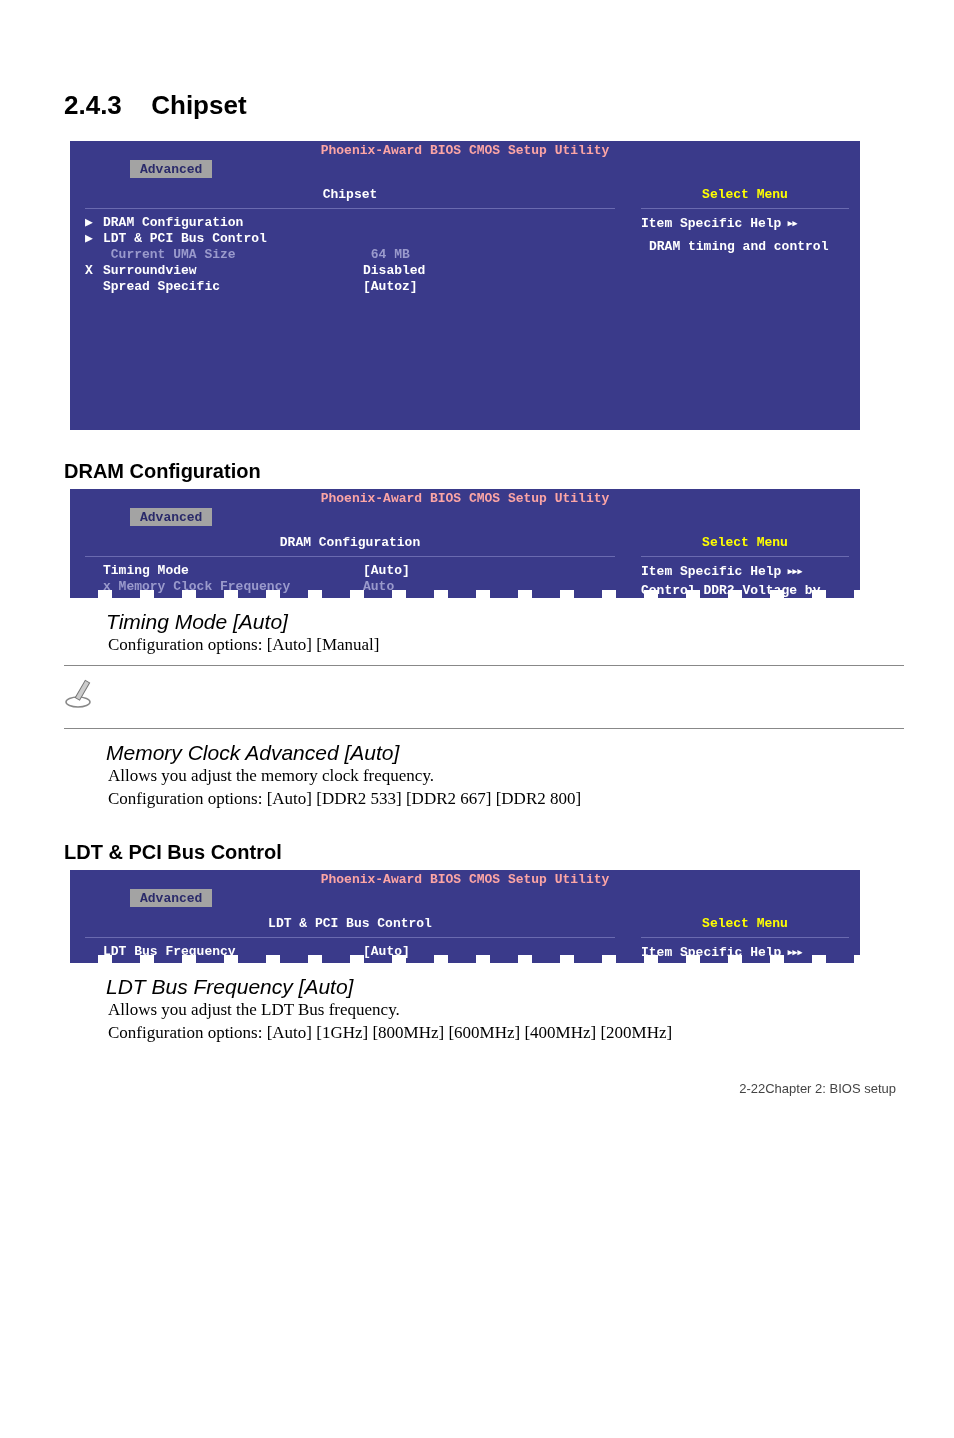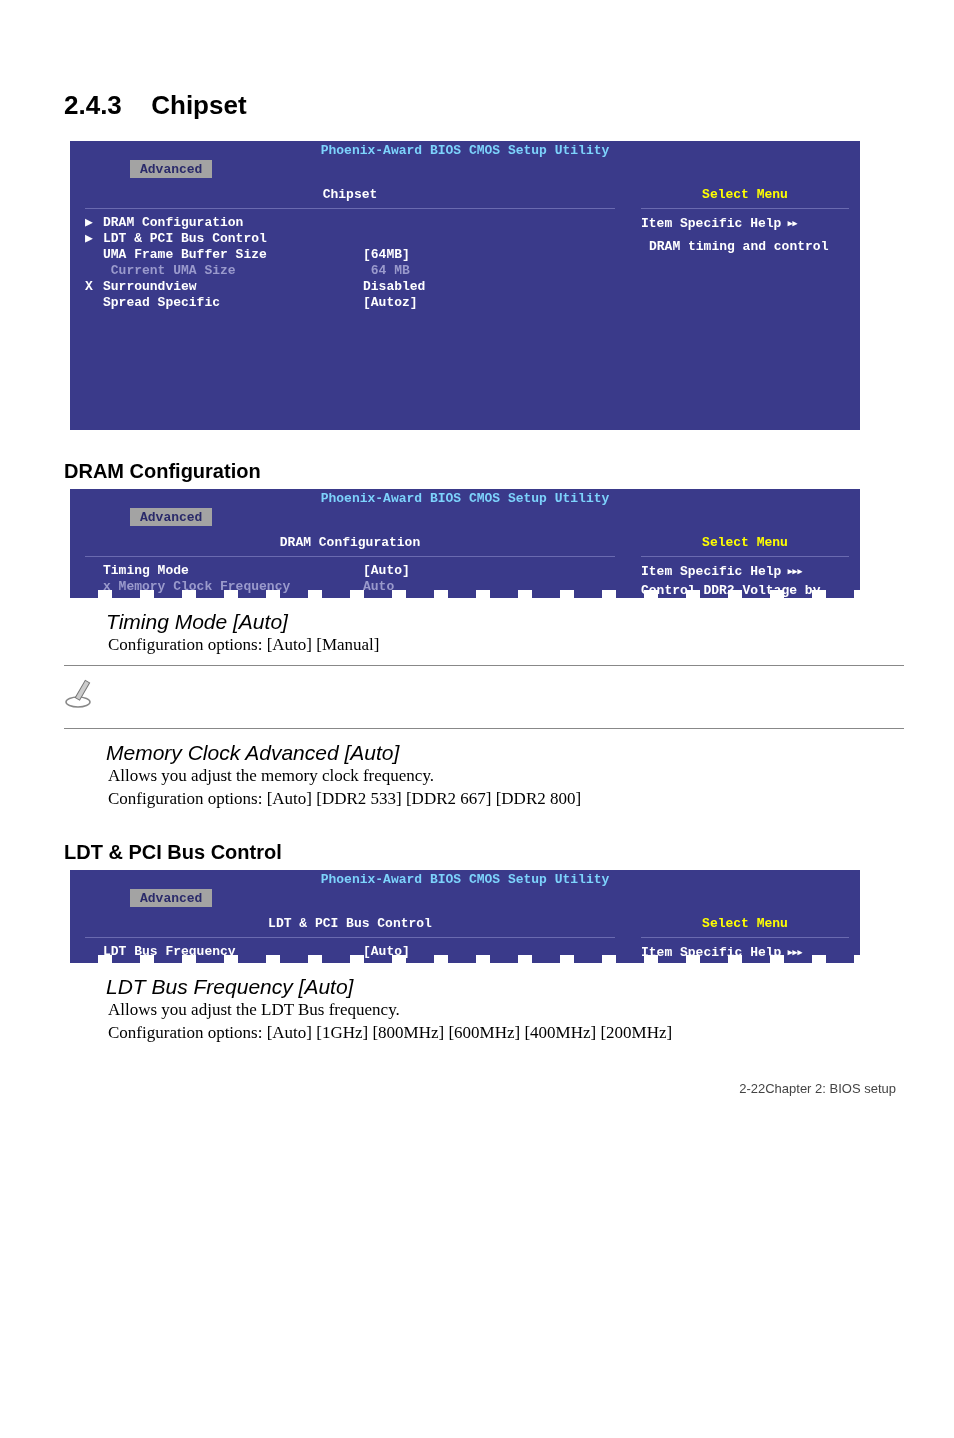--- a/index.html
+++ b/index.html
@@ -31,21 +31,21 @@
   }
   .bios-box {
     width: 790px;
     margin-left: 10px;
     font-family: "Courier New", monospace;
     font-size: 13px;
     color: #fff;
   }
   .bios-title {
     background: #3a3a8a;
-    color: #7dd3fc;
+    color: #fca5a5;
     text-align: center;
     padding: 2px 0;
     font-weight: bold;
   }
   .bios-tabs {
     background: #3a3a8a;
     height: 18px;
     display: flex;
     padding-left: 60px;
   }
@@ -192,25 +192,20 @@
       <div class="cfg-line">
         <span class="marker">▶</span>
         <span class="label">DRAM Configuration</span>
         <span class="value"></span>
       </div>
       <div class="cfg-line">
         <span class="marker">▶</span>
         <span class="label">LDT &amp; PCI Bus Control</span>
         <span class="value"></span>
       </div>
-      <div class="cfg-line">
-        <span class="marker"></span>
-        <span class="label">UMA Frame Buffer Size</span>
-        <span class="value">[64MB]</span>
-      </div>
       <div class="cfg-line dim">
         <span class="marker"></span>
         <span class="label"> Current UMA Size</span>
         <span class="value"> 64 MB</span>
       </div>
       <div class="cfg-line">
         <span class="marker">X</span>
         <span class="label">Surroundview</span>
         <span class="value">Disabled</span>
       </div>

